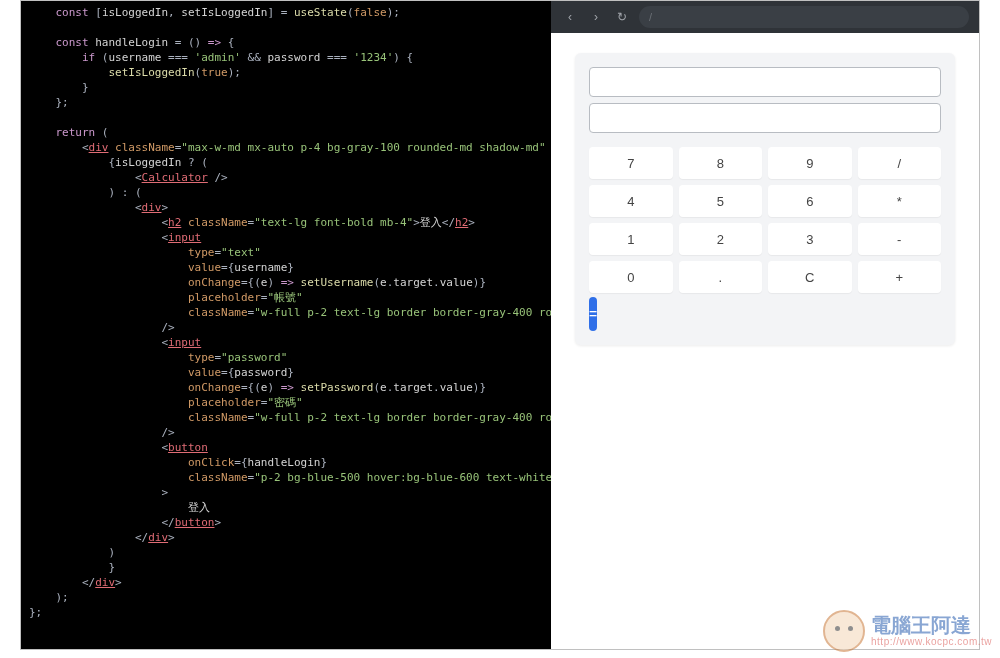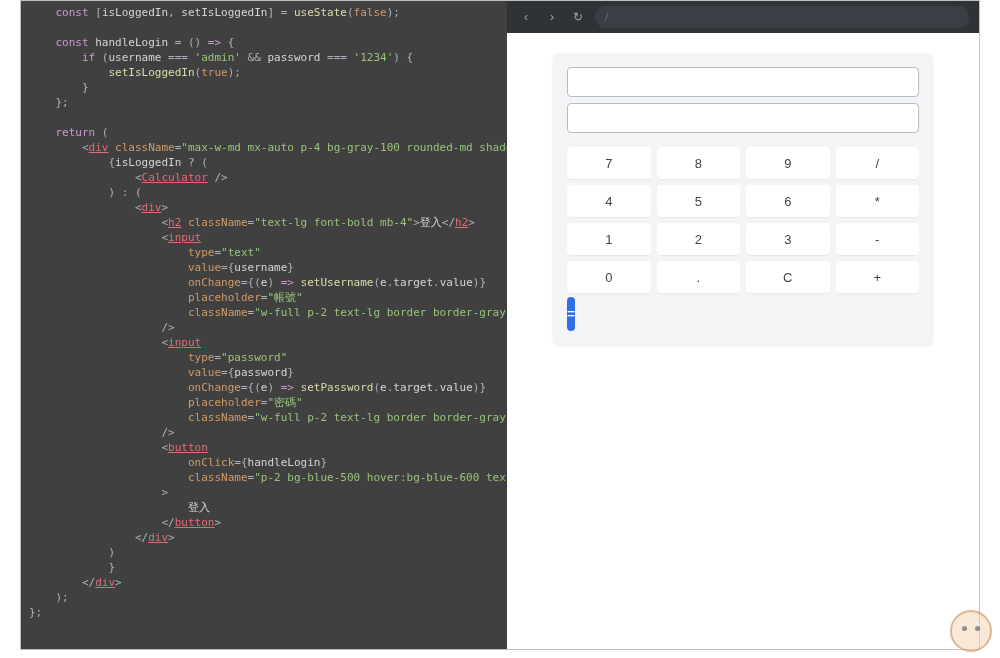--- a/index.html
+++ b/index.html
@@ -15,22 +15,22 @@
       position: absolute;
       top: 0;
       left: 20px;
       right: 20px;
       bottom: 8px;
       border: 1px solid #c0c0c0;
       display: flex;
       overflow: hidden;
     }
     .code-panel {
-      width: 486px;
-      background: #404040;
+      width: 530px;
+      background: #000000;
       color: #d4d4d4;
       font-family: "Consolas", "Monaco", monospace;
       font-size: 11px;
       line-height: 15px;
       padding: 4px 0 0 8px;
       overflow: hidden;
       white-space: pre;
     }
     .code-line { height: 15px; }
     .k-const { color: #cc99cd; }
@@ -192,13 +192,17 @@
             <button class="calc-btn">+</button>
           </div>
         <button class="calc-eq">=</button>
       </div>
     </div>
   </div>
 </div>
 
 <div class="watermark">
   <div class="wm-face"></div>
+  <div class="wm-text">
+    <span class="wm-title">電腦王阿達</span>
+    <span class="wm-url">http://www.kocpc.com.tw</span>
+  </div>
 </div>
 
 </body></html>

